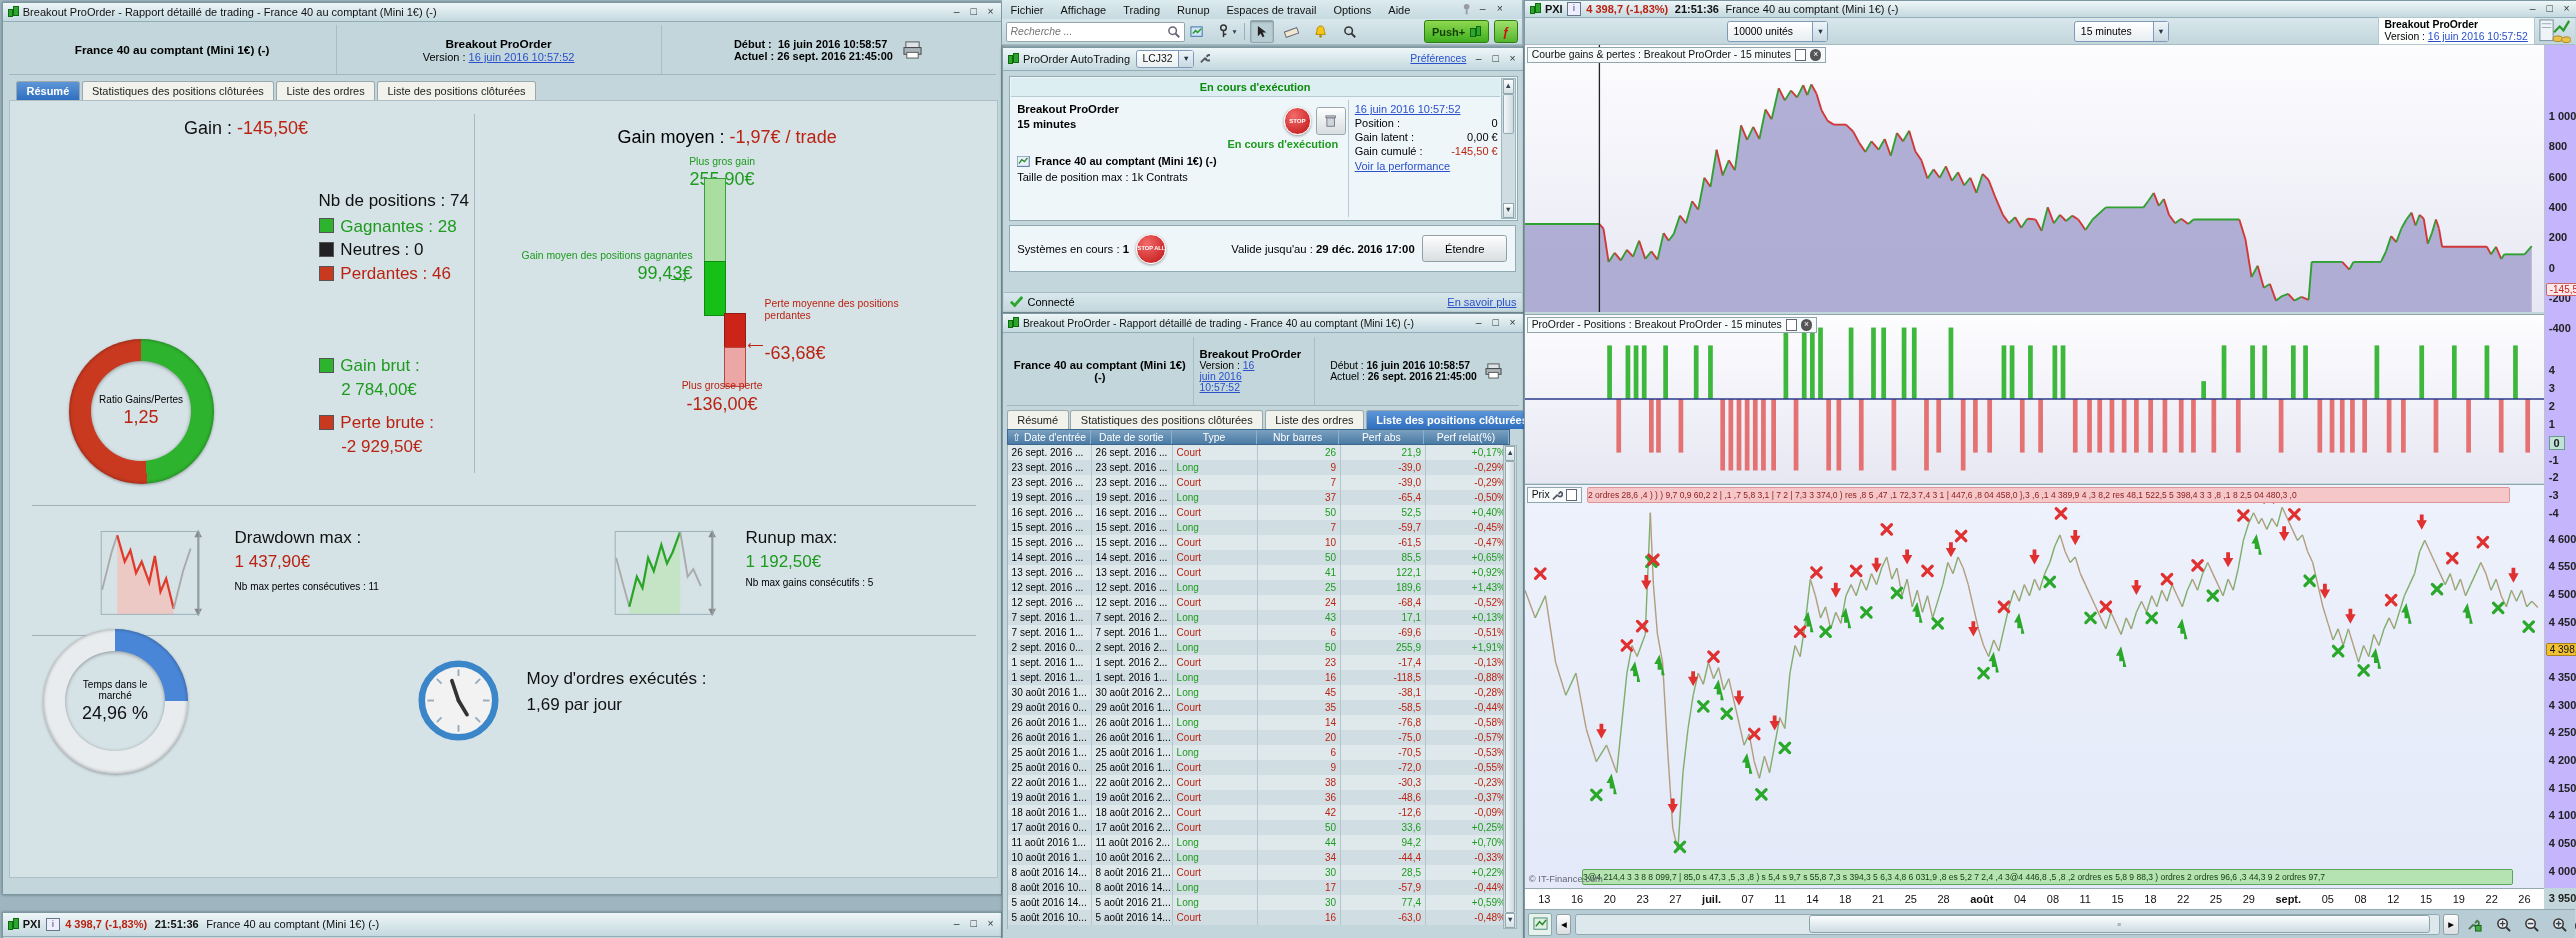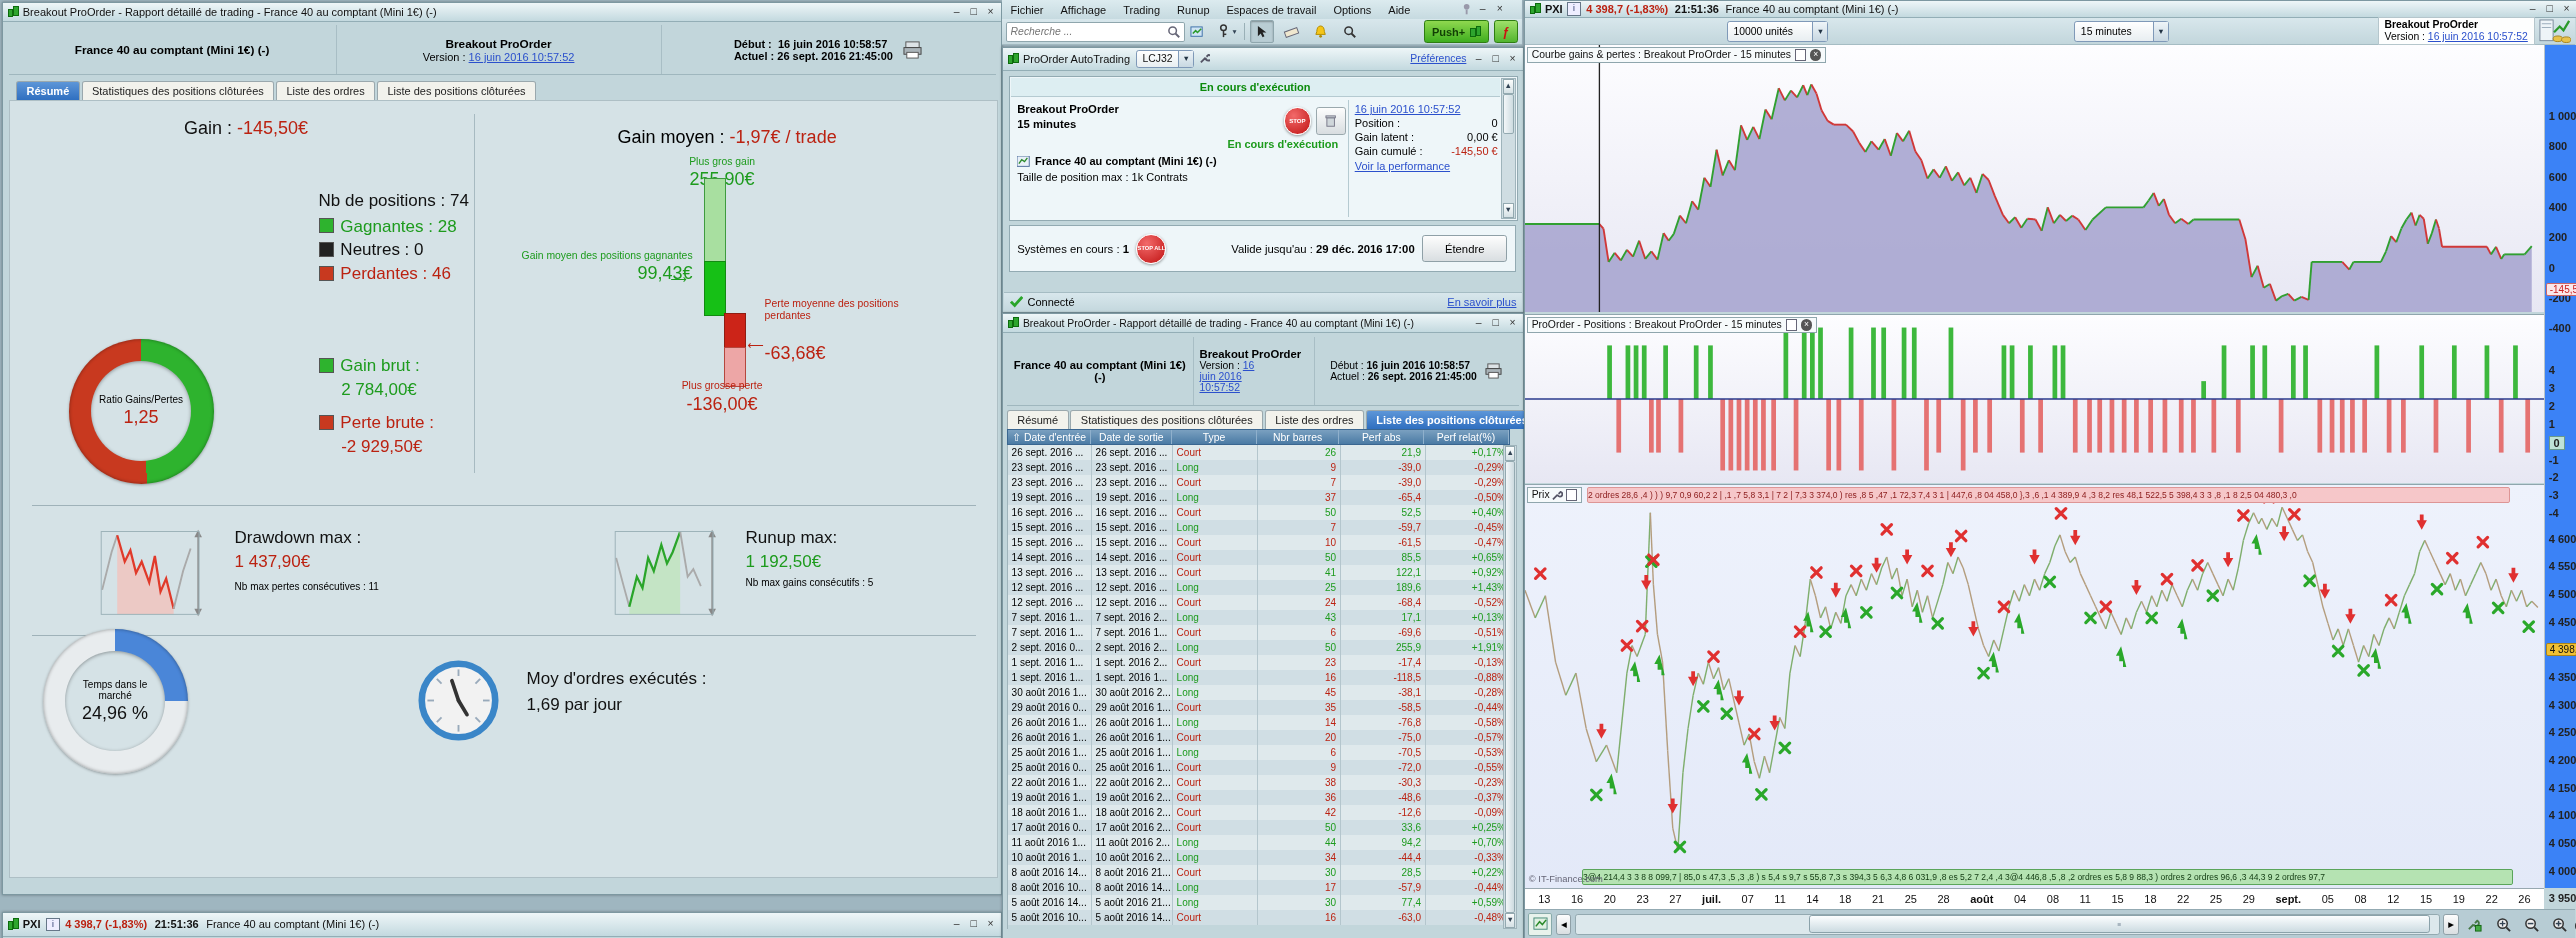--- a/index.html
+++ b/index.html
@@ -71,21 +71,21 @@
   .num{text-align:right;}
   .scroll-v{position:absolute;width:15px;background:#cfdde2;border:0.9px solid #9fb4bb;box-sizing:border-box;}
   .scroll-thumb{position:absolute;left:0.9px;right:0.9px;background:linear-gradient(90deg,#f3f7f9,#cddbe0);border:0.9px solid #93a9b0;border-radius:1.9px;}
   .sarrow{position:absolute;left:0.9px;right:0.9px;height:13.2px;background:linear-gradient(#fbfdfd,#d5e1e5);border:0.9px solid #93a9b0;
     font-size:7.5px;text-align:center;line-height:12.3px;color:#345;}
   .chartpane{position:absolute;background:linear-gradient(#fdfdff,#e7e7f3);}
   .pane-label{position:absolute;left:1.9px;top:1.9px;background:#f6fafb;border:0.9px solid #8fa6ad;font-size:10.4px;color:#111;
     display:flex;align-items:center;gap:3.8px;padding:0.9px 3.8px;z-index:5;}
   .mini-ico{width:9.4px;height:10.4px;border:0.9px solid #667;background:#fff;display:inline-block;}
   .circle-x{width:11.3px;height:11.3px;border-radius:50%;background:#555;color:#fff;font-size:8.5px;line-height:11.3px;text-align:center;display:inline-block;}
-  .axis-gutter{position:absolute;background:#3b82f6;border-left:0.9px solid #b8c4ca;}
+  .axis-gutter{position:absolute;background:#c4b5fd;border-left:0.9px solid #b8c4ca;}
   .ytick{position:absolute;font-size:11px;font-weight:bold;color:#222;left:3.8px;white-space:nowrap;}
   .tag{position:absolute;left:0.9px;font-size:10px;padding:0 2.8px;border-radius:1.9px;white-space:nowrap;}
   .dropdown{height:19px;background:linear-gradient(#ffffff,#e8eef1);border:0.9px solid #7f99b8;border-radius:2.8px;
     font-size:10.4px;display:flex;align-items:center;padding-left:5.7px;cursor:pointer;}
   .dd-arrow{margin-left:5.7px;width:14px;align-self:stretch;background:linear-gradient(#eef4f8,#c8d8e2);border-left:0.9px solid #7f99b8;
     display:flex;align-items:center;justify-content:center;font-size:7.5px;color:#234;}
   .strip{position:absolute;overflow:hidden;white-space:nowrap;font-size:8.5px;line-height:14px;border-radius:1.9px;}
   .timeaxis{position:absolute;background:#fff;border-top:0.9px solid #98a8b0;display:flex;align-items:center;
     justify-content:space-between;font-size:11px;color:#111;padding:0 13.2px;box-sizing:border-box;}
   .statusbar-strip{position:absolute;background:#f4f7f8;border:0.9px solid #aebfc5;font-size:10.4px;color:#111;

